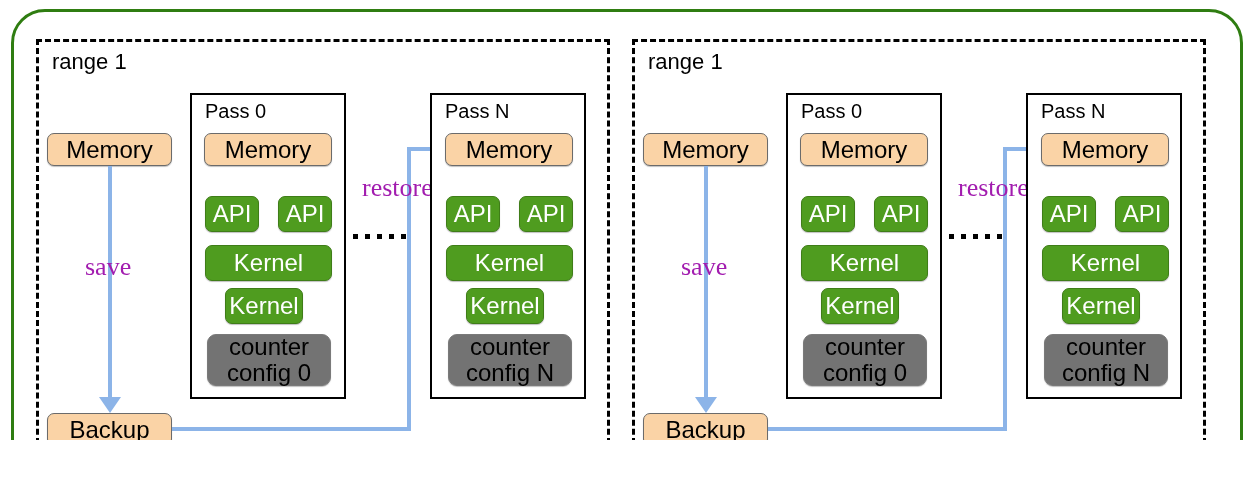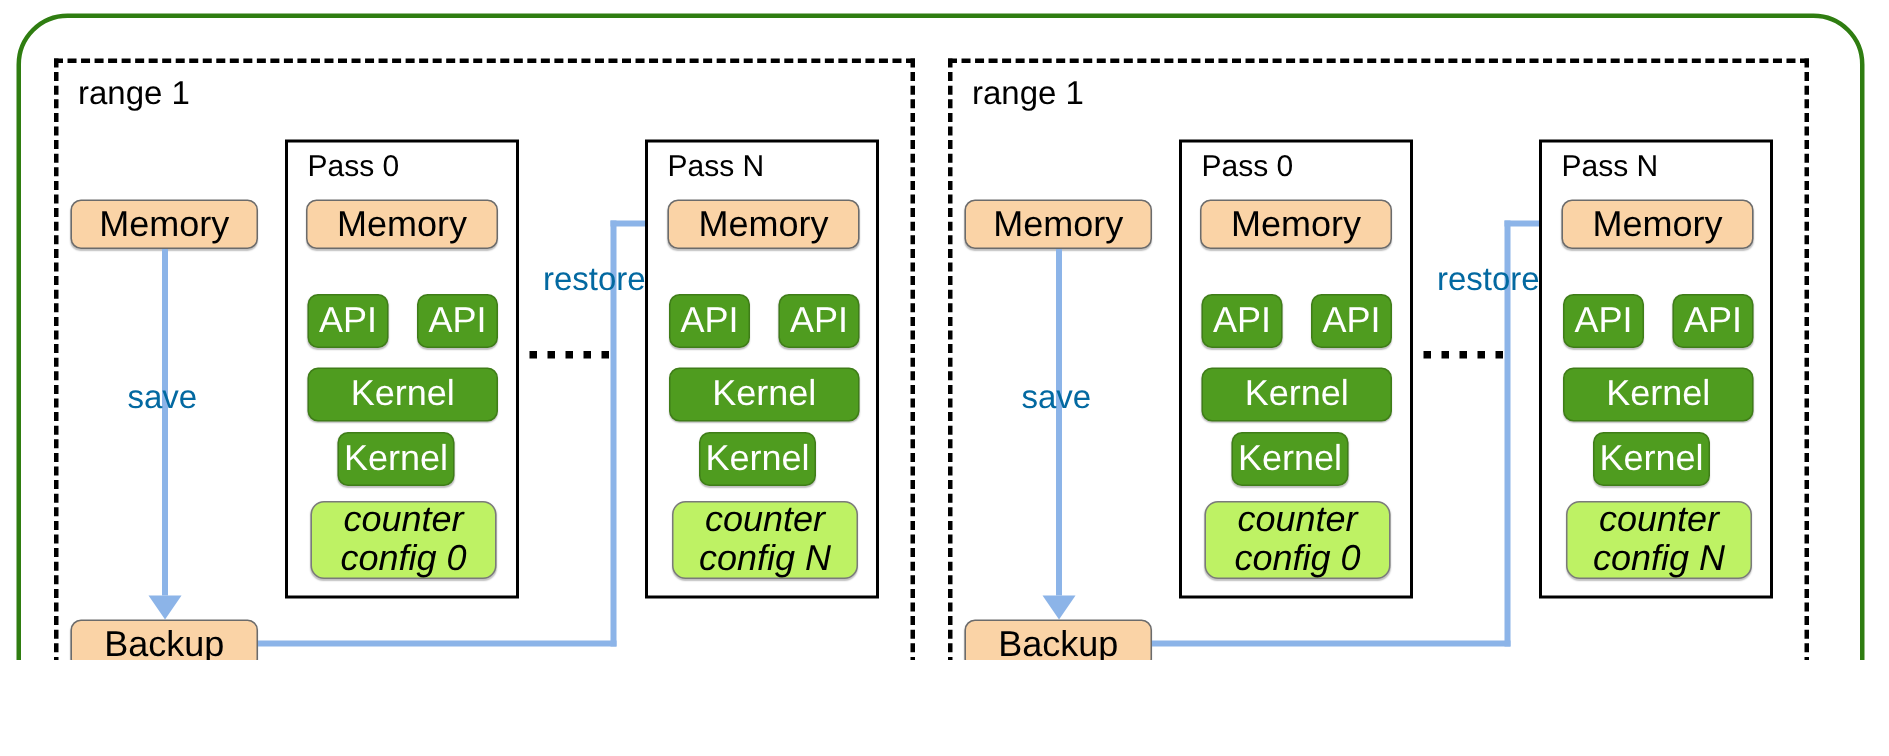--- a/index.html
+++ b/index.html
@@ -80,26 +80,25 @@
     color: #000000;
     box-shadow: 0 1px 1px rgba(0,0,0,0.25);
   }
   .chip.green {
     background: #4f9c1f;
     border: 1.5px solid #3f7d18;
     color: #ffffff;
     box-shadow: 0 1px 1px rgba(0,0,0,0.25);
   }
   .chip.counter {
-    background: #bef264;
+    background: #737373;
     border: 1.5px solid #7a7a7a;
     color: #000000;
     border-radius: 9px;
     box-shadow: 0 1px 1px rgba(0,0,0,0.25);
-    font-style: italic;
   }
 
   
   .wire-v {
     position: absolute;
     width: 4px;
     background: #8cb4e8;
   }
   .wire-h {
     position: absolute;
@@ -117,24 +116,25 @@
   .arrow-right {
     position: absolute;
     width: 0;
     height: 0;
     border-top: 10px solid transparent;
     border-bottom: 10px solid transparent;
     border-left: 16px solid #8cb4e8;
   }
   .wire-label {
     position: absolute;
-    font-size: 22px;
-    color: #0369a1;
+    font-size: 26px;
+    color: #a21caf;
     white-space: nowrap;
     line-height: 1;
+    font-family: Liberation Serif, serif;
   }
 
   
   .ellipsis {
     position: absolute;
     display: flex;
     gap: 7px;
     align-items: center;
   }
   .ellipsis span {

